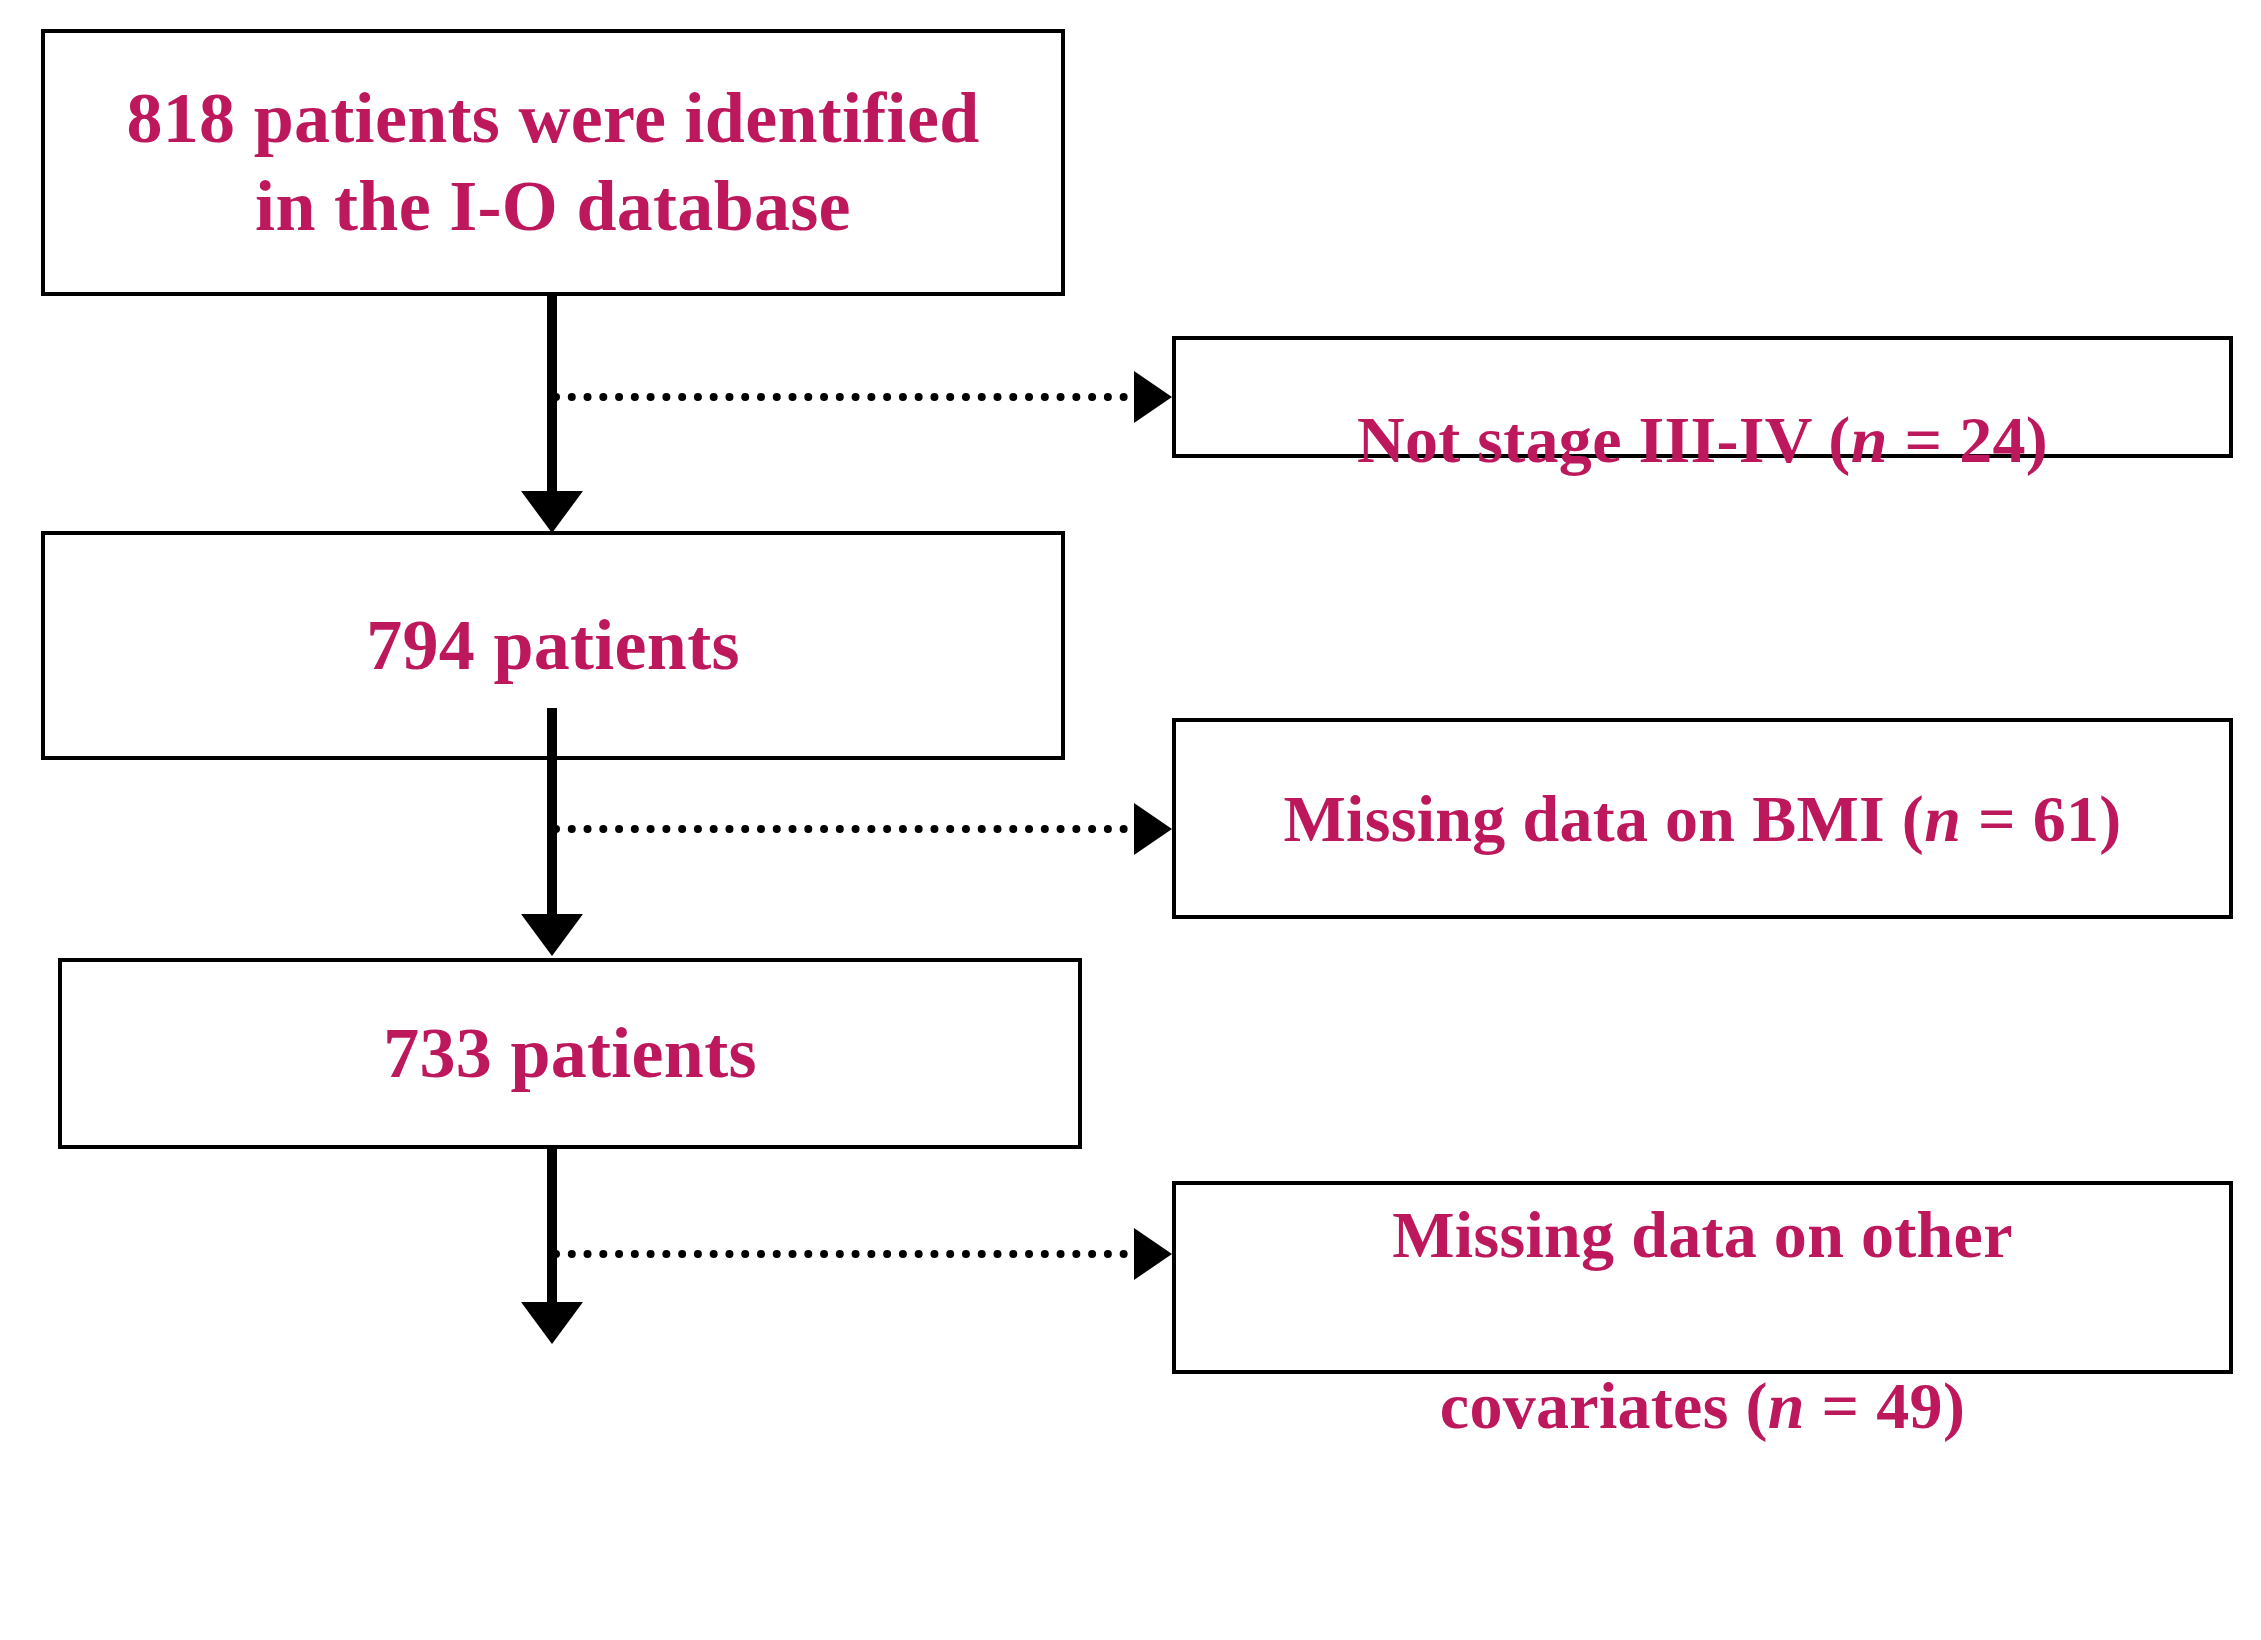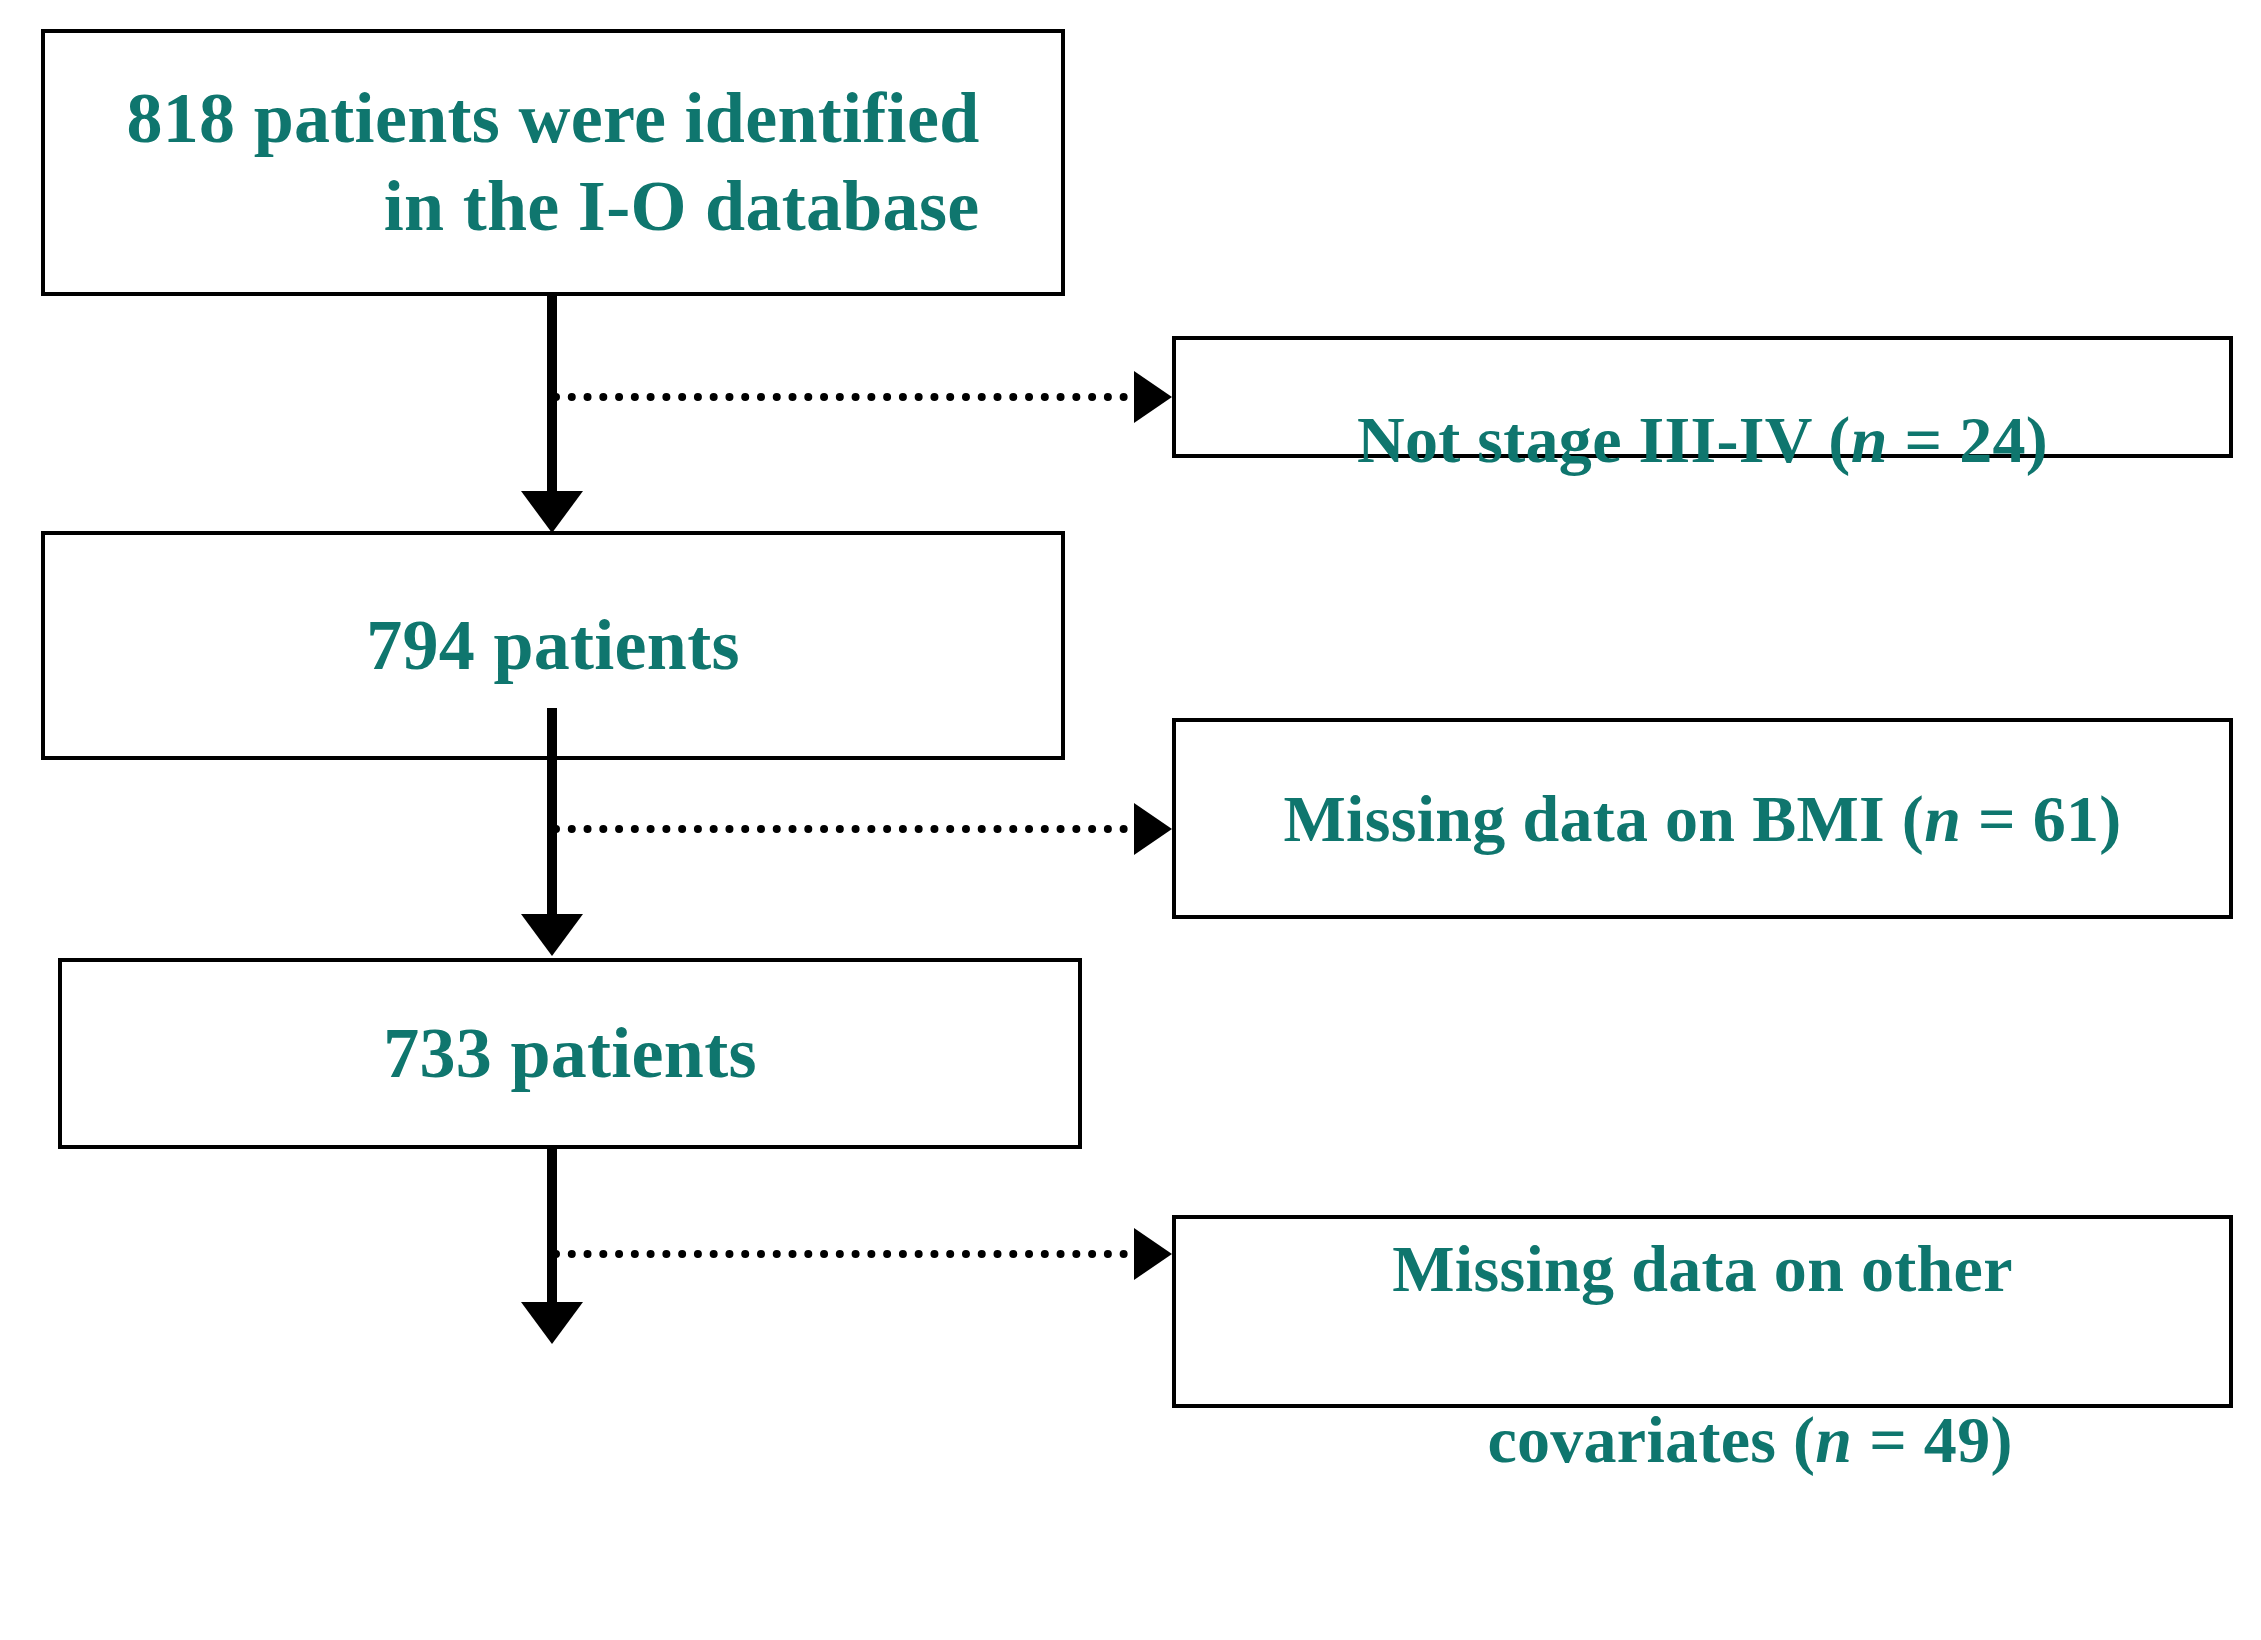--- a/index.html
+++ b/index.html
@@ -23,43 +23,42 @@
     box-sizing: border-box;
     background: #ffffff;
     border: 4.8px solid #000000;
     display: flex;
     align-items: center;
     justify-content: center;
     text-align: center;
   }
   .node-text {
     font-weight: bold;
-    color: #0f766e;
+    color: #be185d;
     line-height: 1.22;
     letter-spacing: 0.3px;
     white-space: pre-line;
-    text-align: right;
   }
 
   
   .main-col { left: 41px; width: 1024px; }
   .main-col .node-text { font-size: 72px; }
 
   
   .side-col { left: 1172px; width: 1061px; }
   .side-col .node-text { font-size: 66px; }
 
   #box-identified { top: 29px;   height: 267px; }
   #box-794        { top: 531px;  height: 229px; }
   #box-733        { top: 958px; height: 191px; margin-left: 17px; }
   #box-included   { top: 1349px; height: 266px; }
 
   #box-excl-stage      { top: 336px;  height: 122px; }
   #box-excl-bmi        { top: 718px; height: 201px; }
-  #box-excl-covariates { top: 1215px; height: 193px; }
+  #box-excl-covariates { top: 1181px; height: 193px; }
 
   .side-col .node-text { line-height: 1.30; }
 
   
   .ital { font-style: italic; }
 
   
   .v-arrow {
     position: absolute;
     left: 547px;

